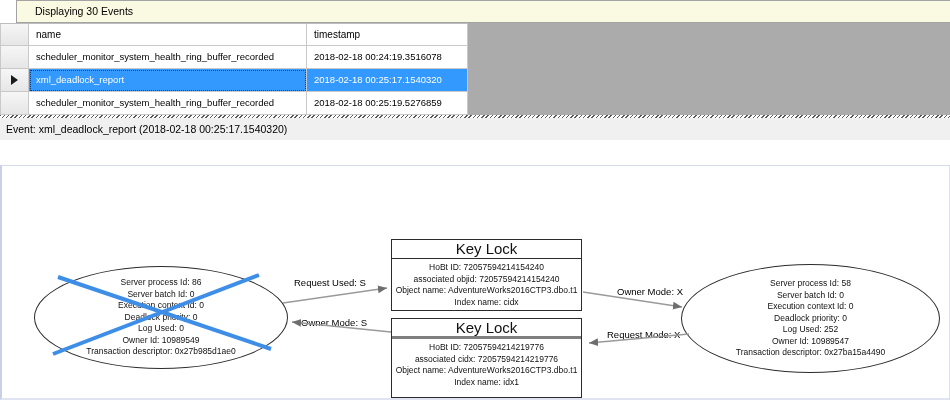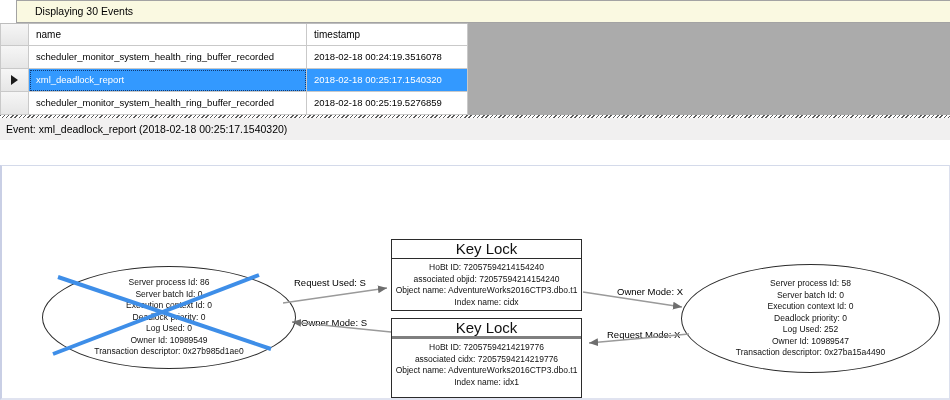--- a/index.html
+++ b/index.html
@@ -41,21 +41,21 @@
     border:1px solid #8A8E99;border-bottom:none;border-radius:2px 2px 0 0;cursor:default;}
   .tab-details{left:9px;top:6px;height:19px;line-height:18px;padding:0 6px;background:#EFEFEF;z-index:1;}
   .tab-deadlock{left:52px;top:1px;height:24px;line-height:23px;padding:0 9px;background:#fff;z-index:3;}
 
   
   .pane{position:absolute;left:0;top:165px;width:950px;height:235px;box-sizing:border-box;background:#fff;
     border-top:1px solid #D4DAEA;border-left:2px solid #C9CFE5;border-right:1px solid #DCE0EE;border-bottom:2px solid #E0E3F0;}
   .node{position:absolute;box-sizing:border-box;background:#fff;border:1px solid var(--node-border,#2B2B2B);
     font-size:8.5px;color:#111;text-align:center;}
   .ellipse{border-radius:50%;display:flex;flex-direction:column;justify-content:center;}
-  .n-left{left:40px;top:100px;width:254px;height:103px;}
+  .n-left{left:32px;top:100px;width:254px;height:103px;}
   .n-right{left:679px;top:98px;width:259px;height:109px;}
   .nl{line-height:11.5px;white-space:nowrap;}
   .r-top{left:389px;top:73px;width:191px;height:72px;}
   .r-bottom{left:389px;top:152px;width:191px;height:80px;}
   .r-title{height:18px;line-height:18px;border-bottom:1px solid #2B2B2B;font-size:15px;}
   .r-bottom .r-title{border-bottom:3px solid #7F7F7F;height:17px;}
   .r-body{padding-top:3px;}
   .elabel{position:absolute;font-size:9.5px;white-space:nowrap;color:#000;}
   .el-reqS{left:292px;top:111px;}
   .el-ownS{left:299px;top:151px;}

